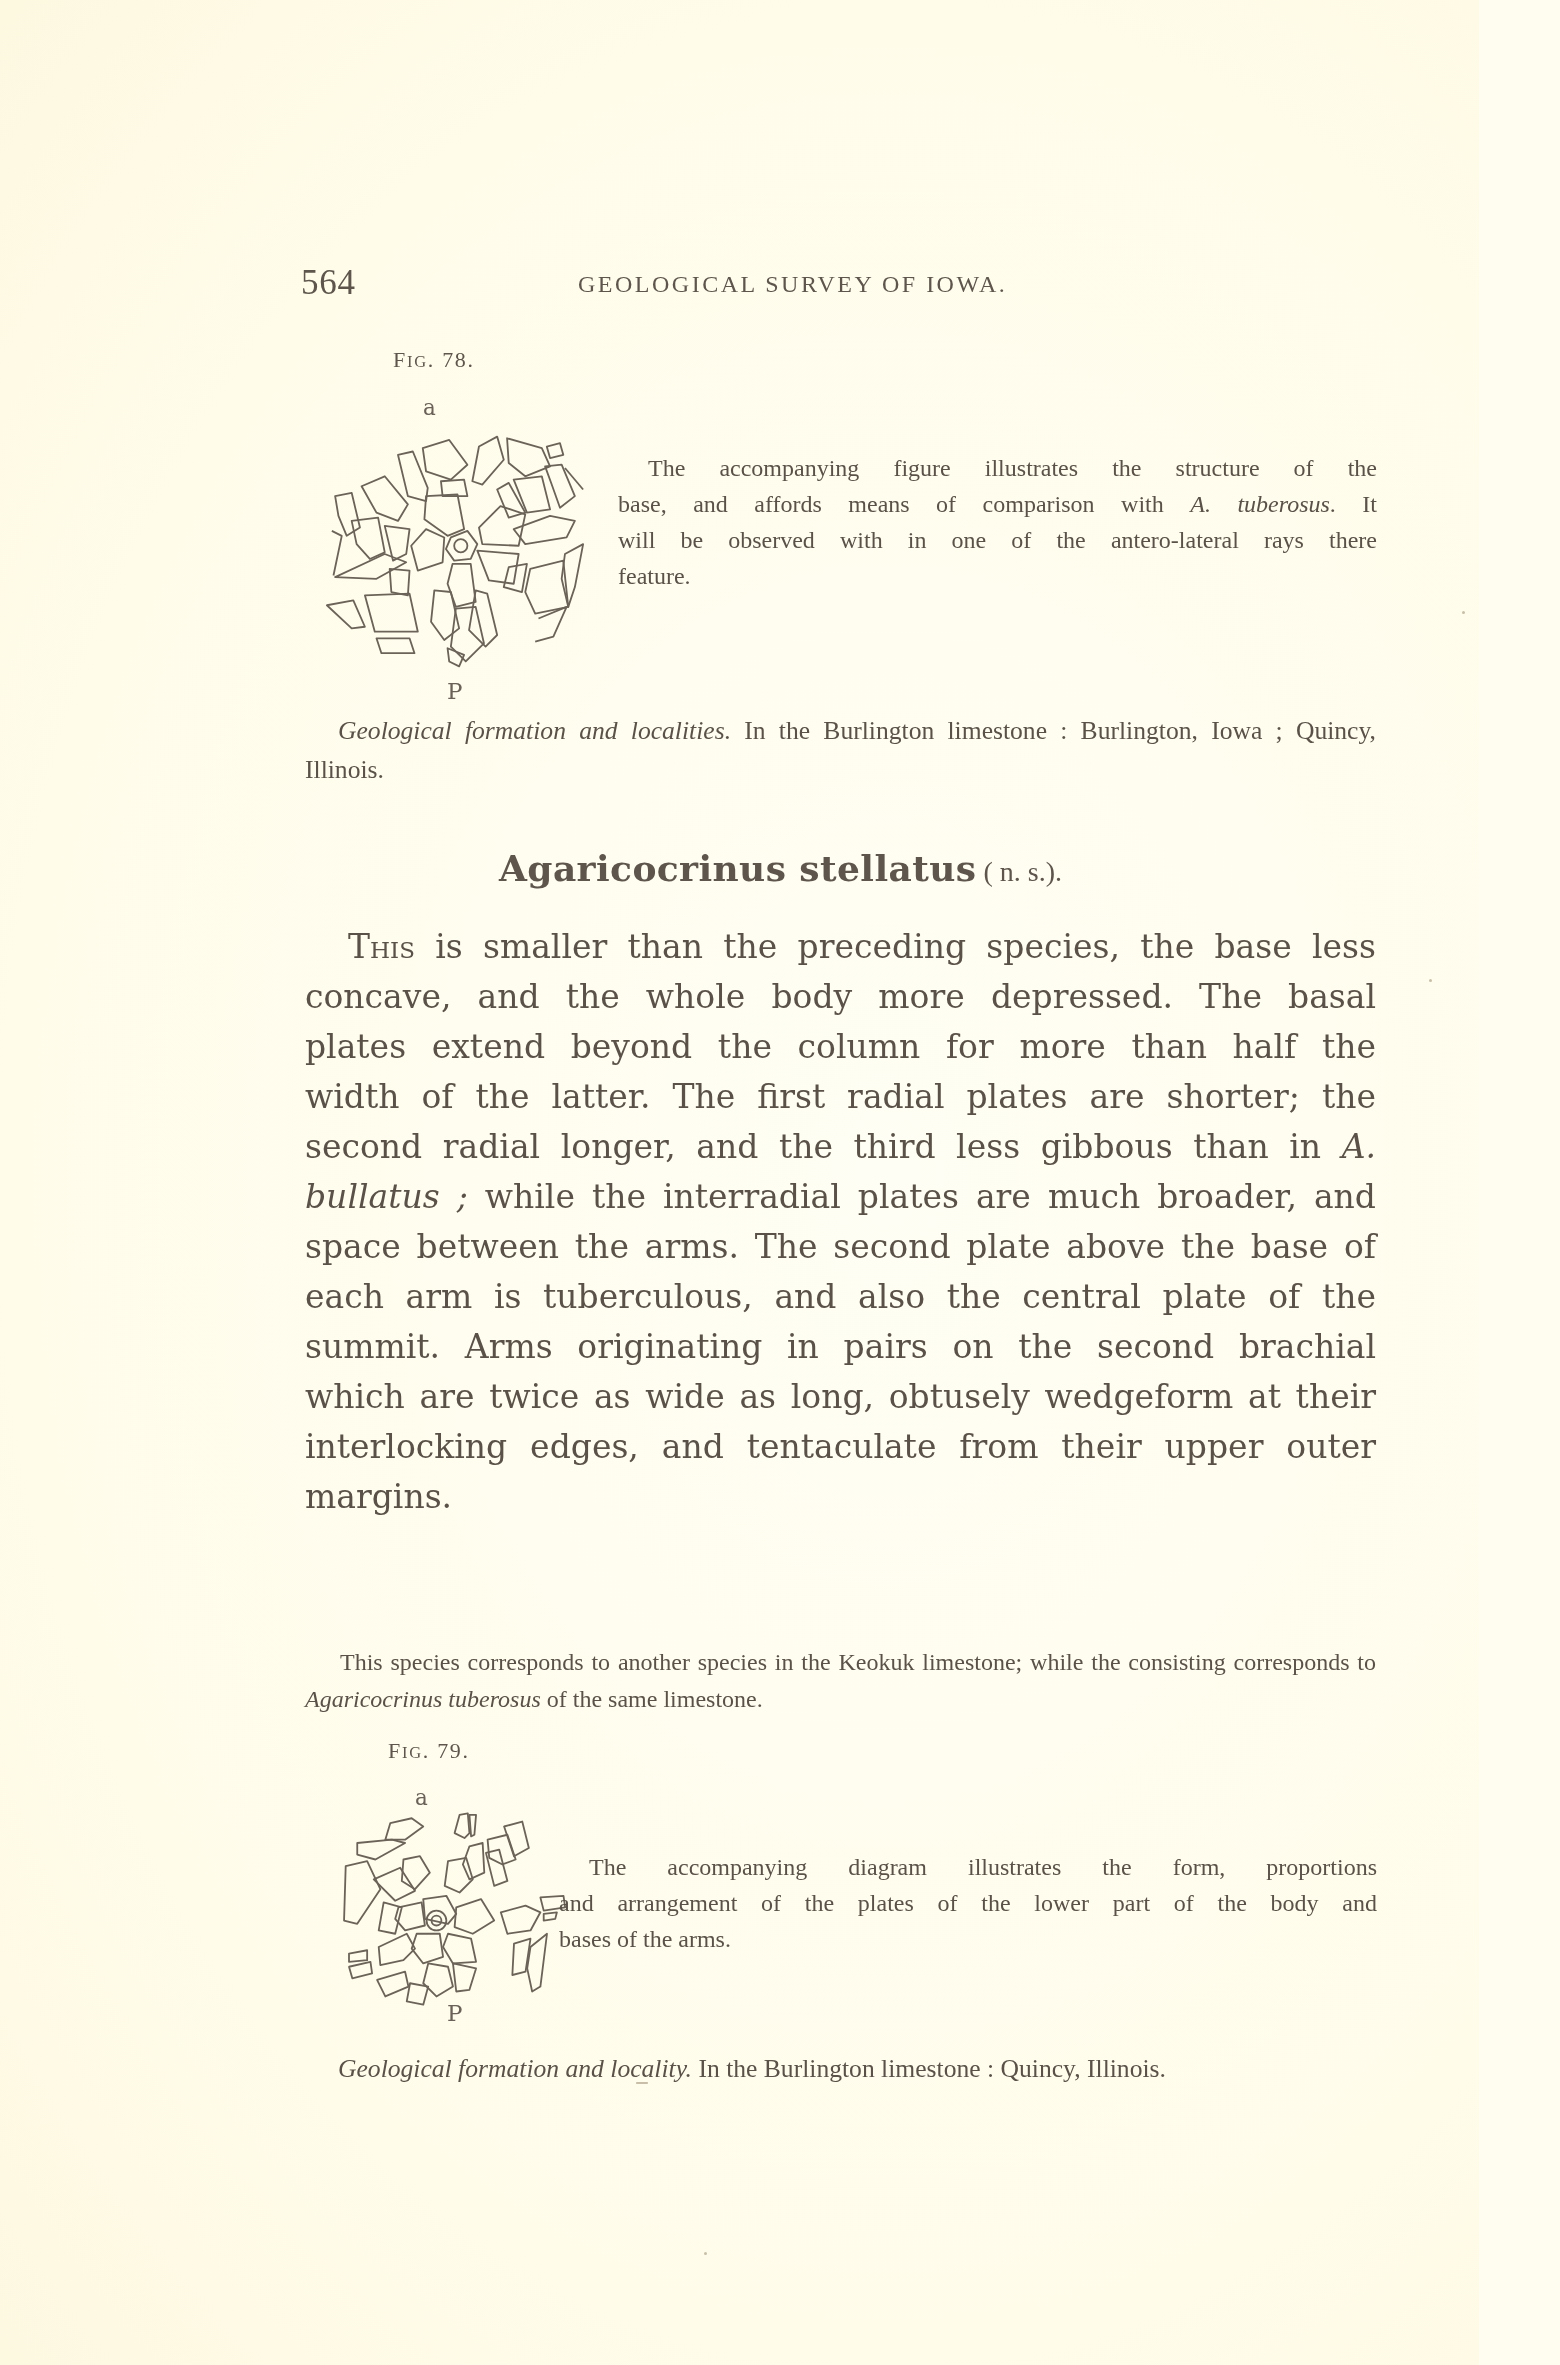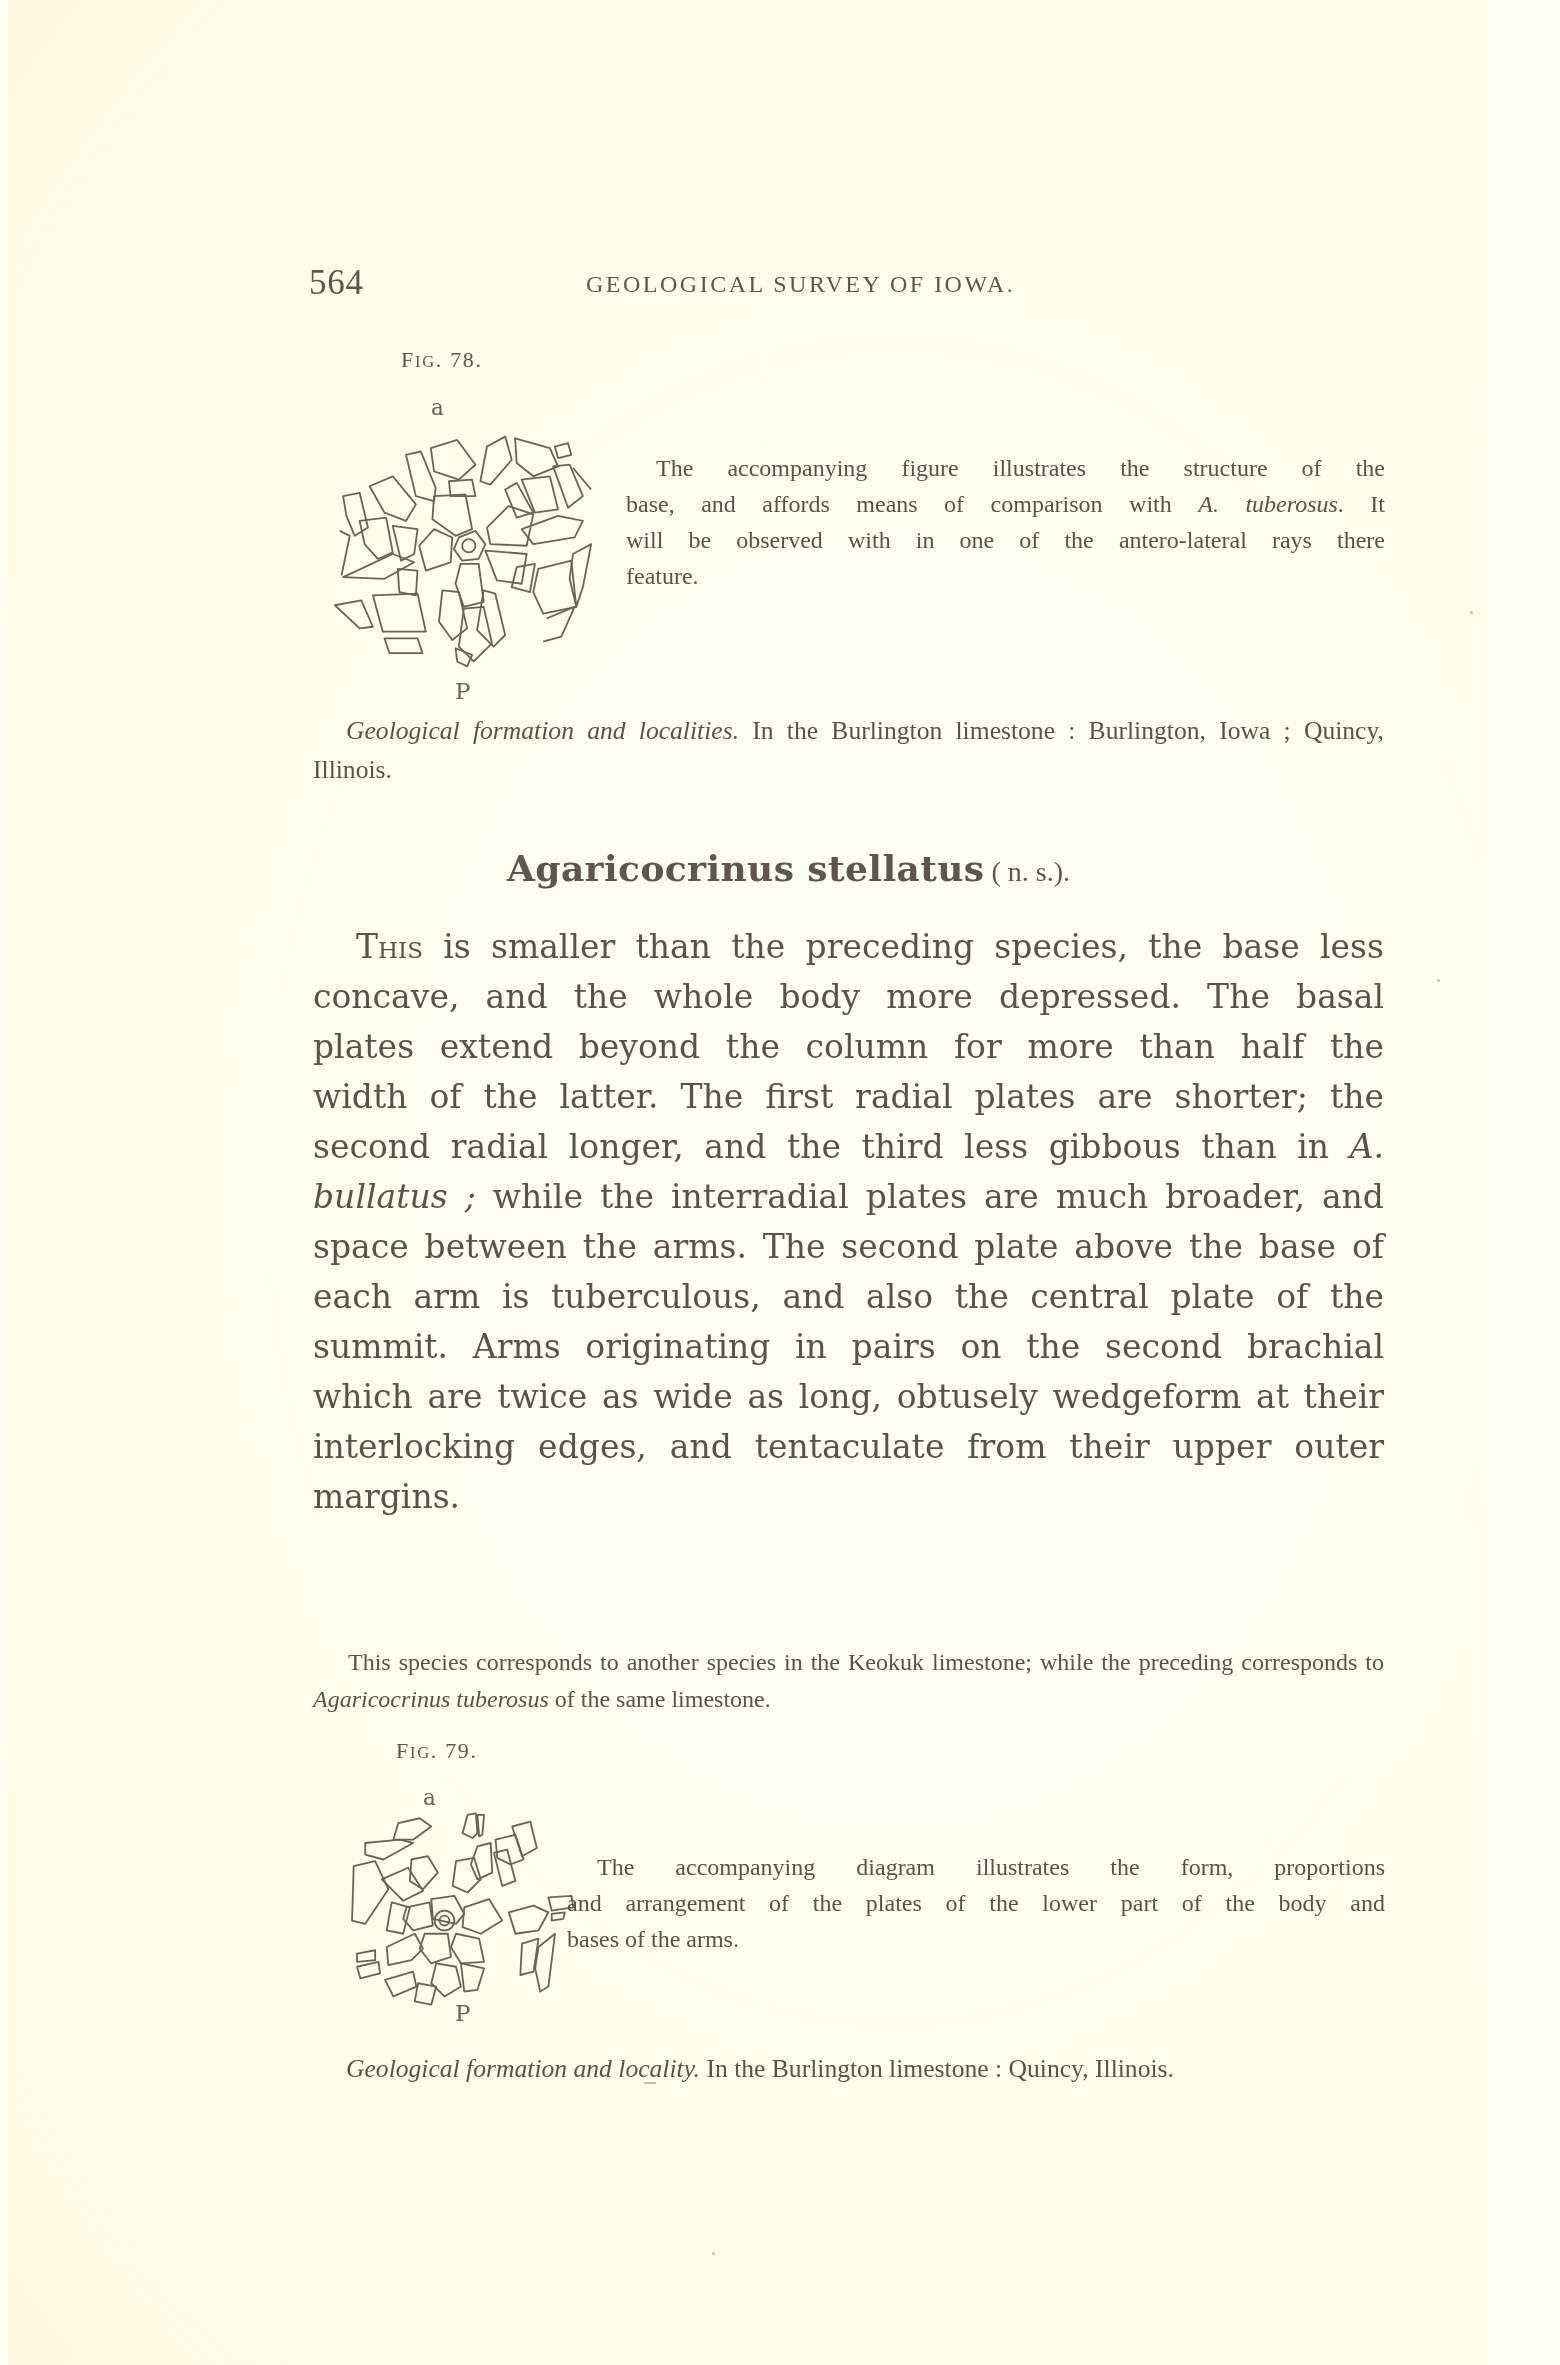--- a/index.html
+++ b/index.html
@@ -10,21 +10,21 @@
       width: 1561px;
       height: 2366px;
       background: #fffdf0;
       position: relative;
       overflow: hidden;
       color: #5a5248;
       font-family: "DejaVu Serif", "Liberation Serif", serif;
     }
     .page {
       position: absolute;
-      left: 8px; top: 0;
+      left: 0; top: 0;
       width: 1479px; height: 2366px;
       background: radial-gradient(ellipse at 60% 50%, #fffef4 0%, #fffcea 70%, #fdf8e0 100%);
     }
     .abs { position: absolute; }
 
     
     .page-number {
       left: 301px; top: 263px;
       font-size: 35px;
       font-family: "Liberation Serif", serif;
@@ -208,21 +208,21 @@
     <span class="line"><span class="it">bullatus ;</span><span> while the interradial plates are much broader, and</span></span>
     <span class="line">space between the arms. The second plate above the base of</span>
     <span class="line">each arm is tuberculous, and also the central plate of the</span>
     <span class="line">summit. Arms originating in pairs on the second brachial</span>
     <span class="line">which are twice as wide as long, obtusely wedgeform at their</span>
     <span class="line">interlocking edges, and tentaculate from their upper outer</span>
     <span class="line last">margins.</span>
   </div>
 
   <div class="abs small-para" style="left:305px; top:1644px; width:1071px;">
-    <div style="text-indent:35px;"><span>This species corresponds to another species in the Keokuk limestone; while the preceding corresponds to </span><span class="it">Agaricocrinus tuberosus</span><span> of the same limestone.</span></div>
+    <div style="text-indent:35px;"><span>This species corresponds to another species in the Keokuk limestone; while the consisting corresponds to </span><span class="it">Agaricocrinus tuberosus</span><span> of the same limestone.</span></div>
   </div>
 
   <div class="abs fig-label" style="left:388px; top:1738px;">
     <span>F</span><span class="sc">IG</span><span>. 79.</span>
   </div>
   <div class="abs orient" style="left:415px; top:1785px;">a</div>
 
   <div class="abs fig" style="left:324px; top:1810px; width:248px; height:198px;">
     <svg width="248" height="198" viewBox="0 0 300 240">
       <circle cx="136" cy="134" r="12"></circle>

